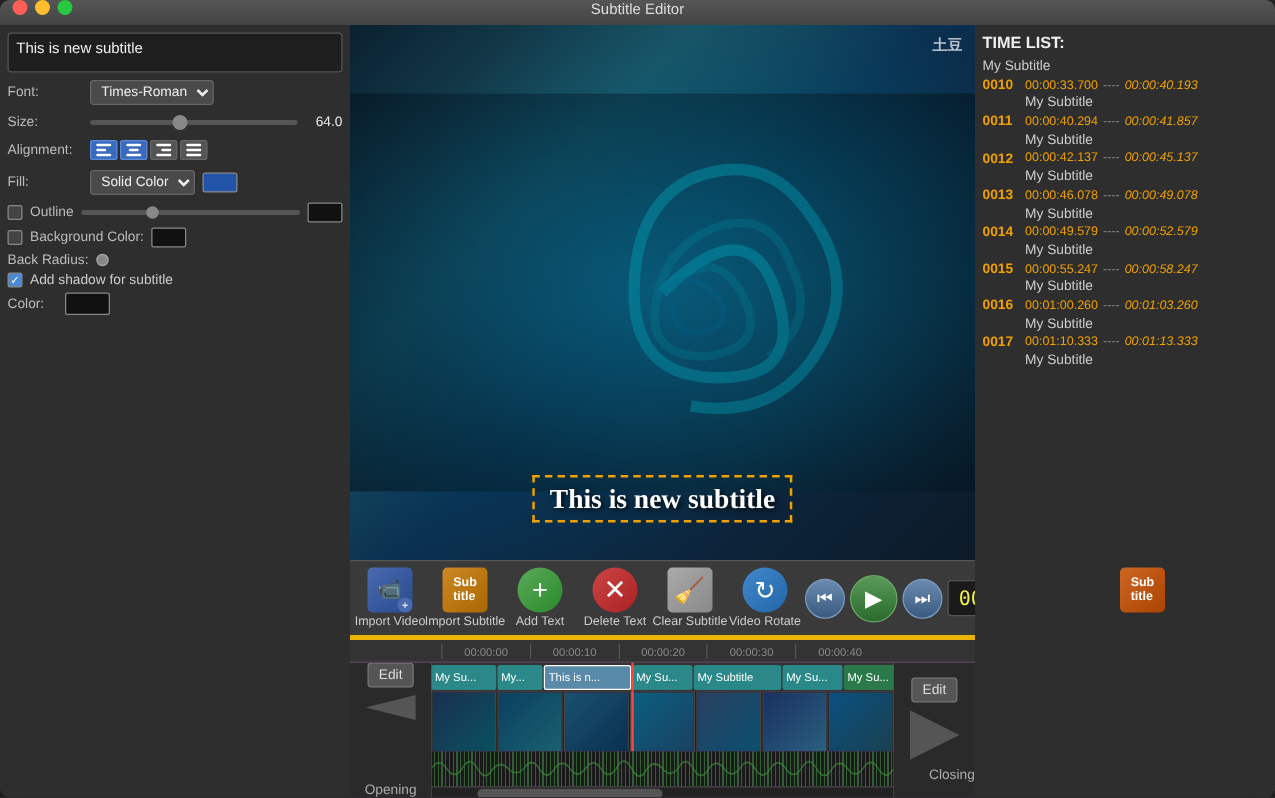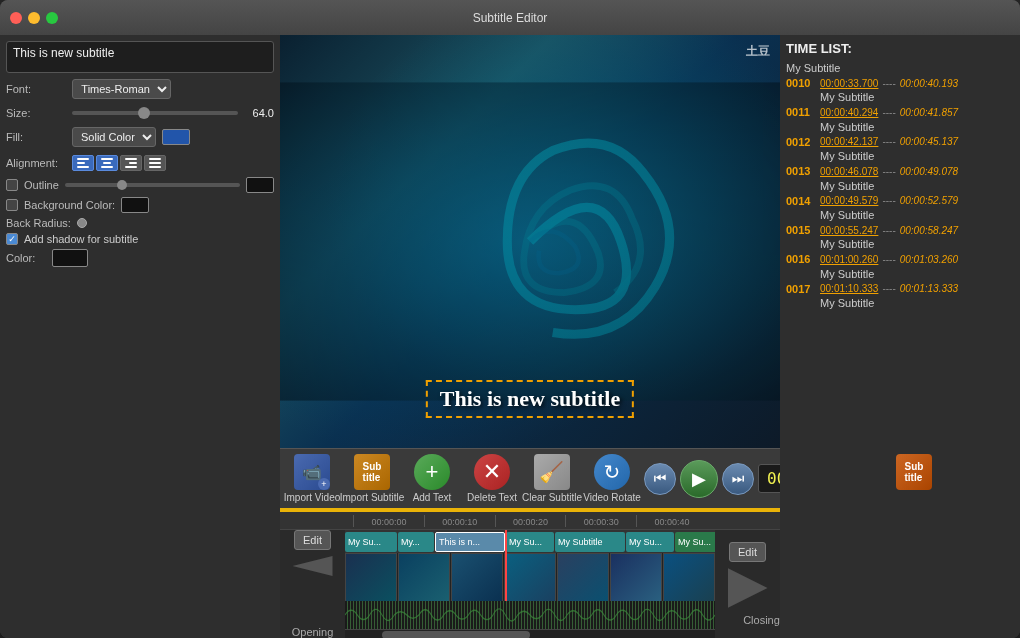--- a/index.html
+++ b/index.html
@@ -19,24 +19,24 @@
       height: 638px;
       background: #3a3a3a;
       border-radius: 8px;
       overflow: hidden;
       display: flex;
       flex-direction: column;
       box-shadow: 0 10px 40px rgba(0,0,0,0.8);
     }
 
     .titlebar {
-      height: 35px;
+      height: 20px;
       background: linear-gradient(180deg, #555 0%, #444 100%);
       display: flex;
-      align-items: center;
+      align-items: flex-start;
       padding: 0 10px;
       flex-shrink: 0;
       position: relative;
     }
     .traffic-lights {
       display: flex;
       gap: 6px;
     }
     .tl {
       width: 12px;
@@ -97,21 +97,20 @@
     }
 
     .font-select {
       background: #4a4a4a;
       border: 1px solid #666;
       border-radius: 3px;
       color: #eee;
       padding: 1px 4px;
       font-size: 11px;
       height: 20px;
-      text-align: right;
     }
 
     .slider-track {
       flex: 1;
       height: 4px;
       background: #555;
       border-radius: 2px;
       position: relative;
     }
     .slider-thumb {
@@ -570,21 +569,20 @@
     }
     .time-num {
       color: #f0a000;
       font-weight: bold;
       font-size: 11px;
       min-width: 30px;
     }
     .time-in {
       color: #f0a000;
       font-size: 10px;
-      text-decoration: underline;
     }
     .time-sep {
       color: #888;
       font-size: 10px;
     }
     .time-out {
       color: #f0a000;
       font-size: 10px;
       font-style: italic;
     }
@@ -736,28 +734,20 @@
 
       <div class="prop-row">
         <span class="prop-label">Size:</span>
         <div class="slider-track">
           <div class="slider-thumb"></div>
         </div>
         <span class="size-value">64.0</span>
       </div>
 
       <div class="prop-row">
-        <span class="prop-label">Fill:</span>
-        <select class="fill-select">
-          <option>Solid Color</option>
-        </select>
-        <div class="color-swatch"></div>
-      </div>
-
-      <div class="prop-row">
         <span class="prop-label">Alignment:</span>
         <div class="align-btns">
           <div class="align-btn">
             <div class="align-lines">
               <div class="align-line" style="width:12px;"></div>
               <div class="align-line" style="width:8px;"></div>
               <div class="align-line" style="width:12px;"></div>
             </div>
           </div>
           <div class="align-btn">
@@ -775,20 +765,28 @@
             </div>
           </div>
           <div class="align-btn align-btn-inactive">
             <div class="align-lines">
               <div class="align-line" style="width:12px;"></div>
               <div class="align-line" style="width:12px;"></div>
               <div class="align-line" style="width:12px;"></div>
             </div>
           </div>
         </div>
+      </div>
+
+      <div class="prop-row">
+        <span class="prop-label">Fill:</span>
+        <select class="fill-select">
+          <option>Solid Color</option>
+        </select>
+        <div class="color-swatch"></div>
       </div>
 
       <div class="checkbox-row">
         <div class="checkbox"></div>
         <span class="prop-label" style="width:auto;">Outline</span>
         <div class="outline-slider">
           <div class="outline-thumb"></div>
         </div>
         <div class="color-swatch-dark"></div>
       </div>

